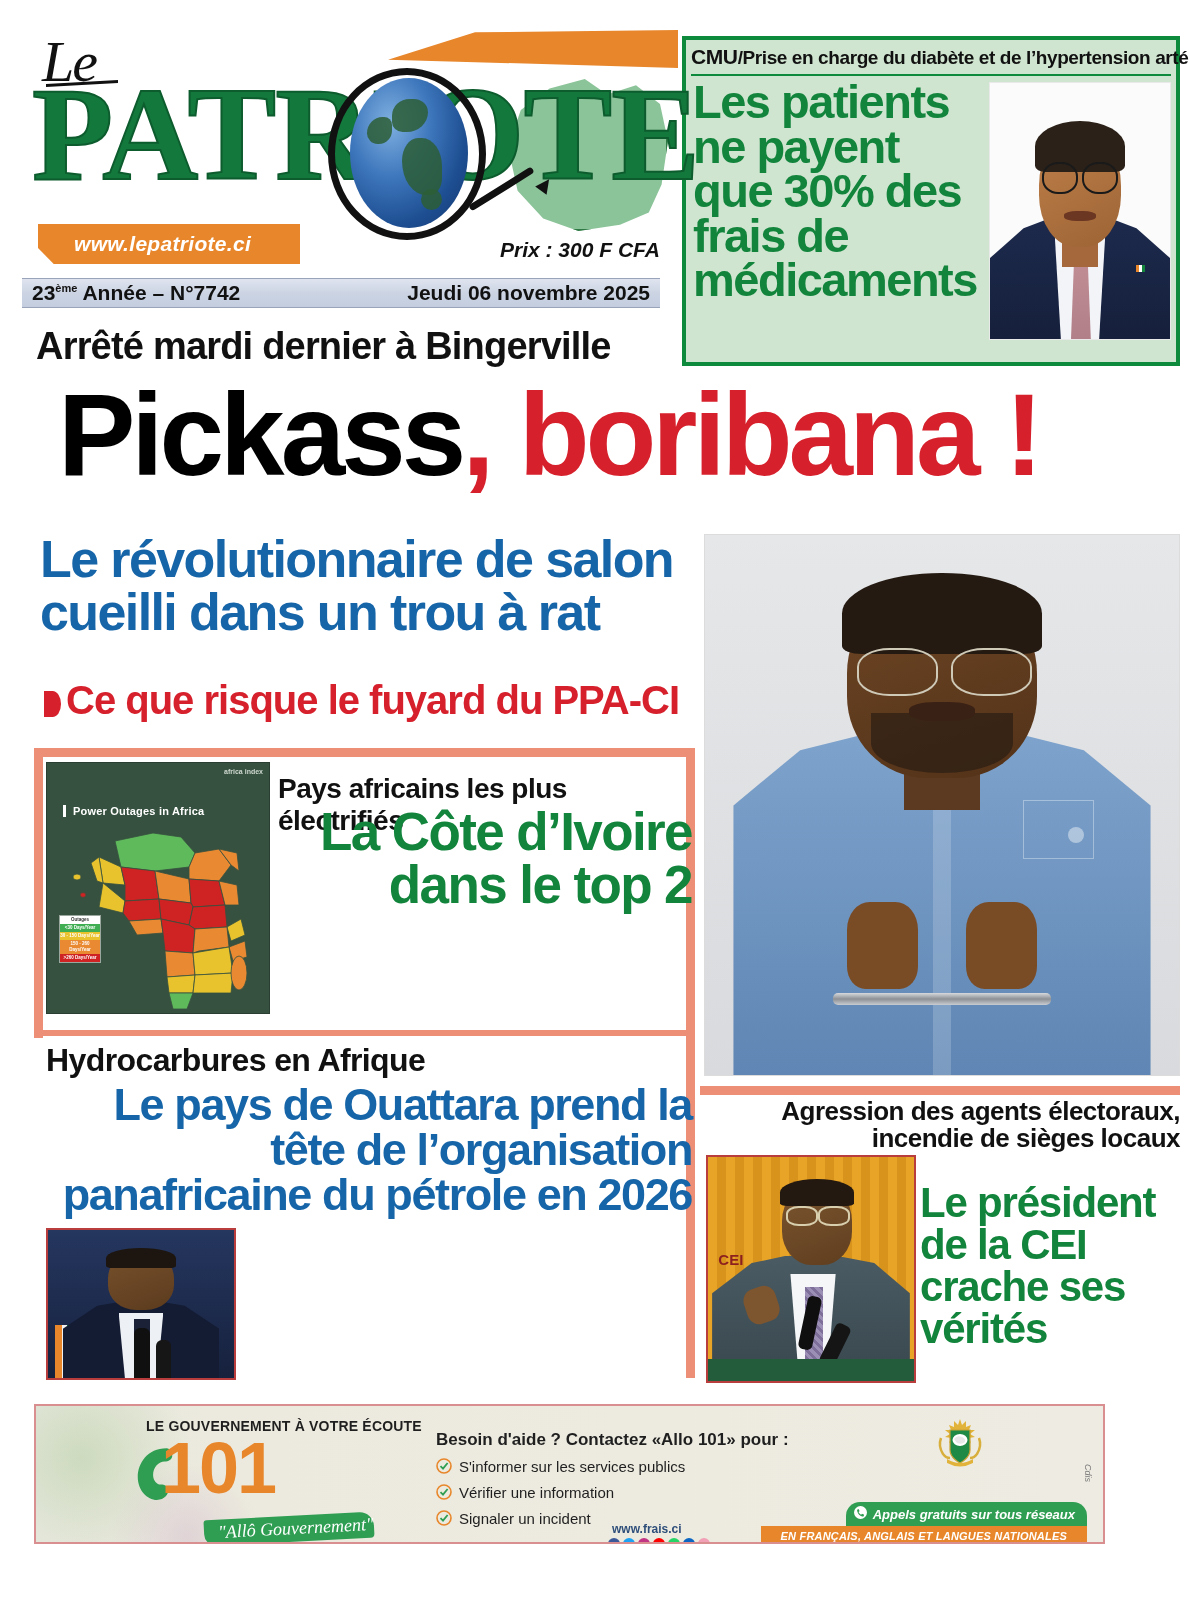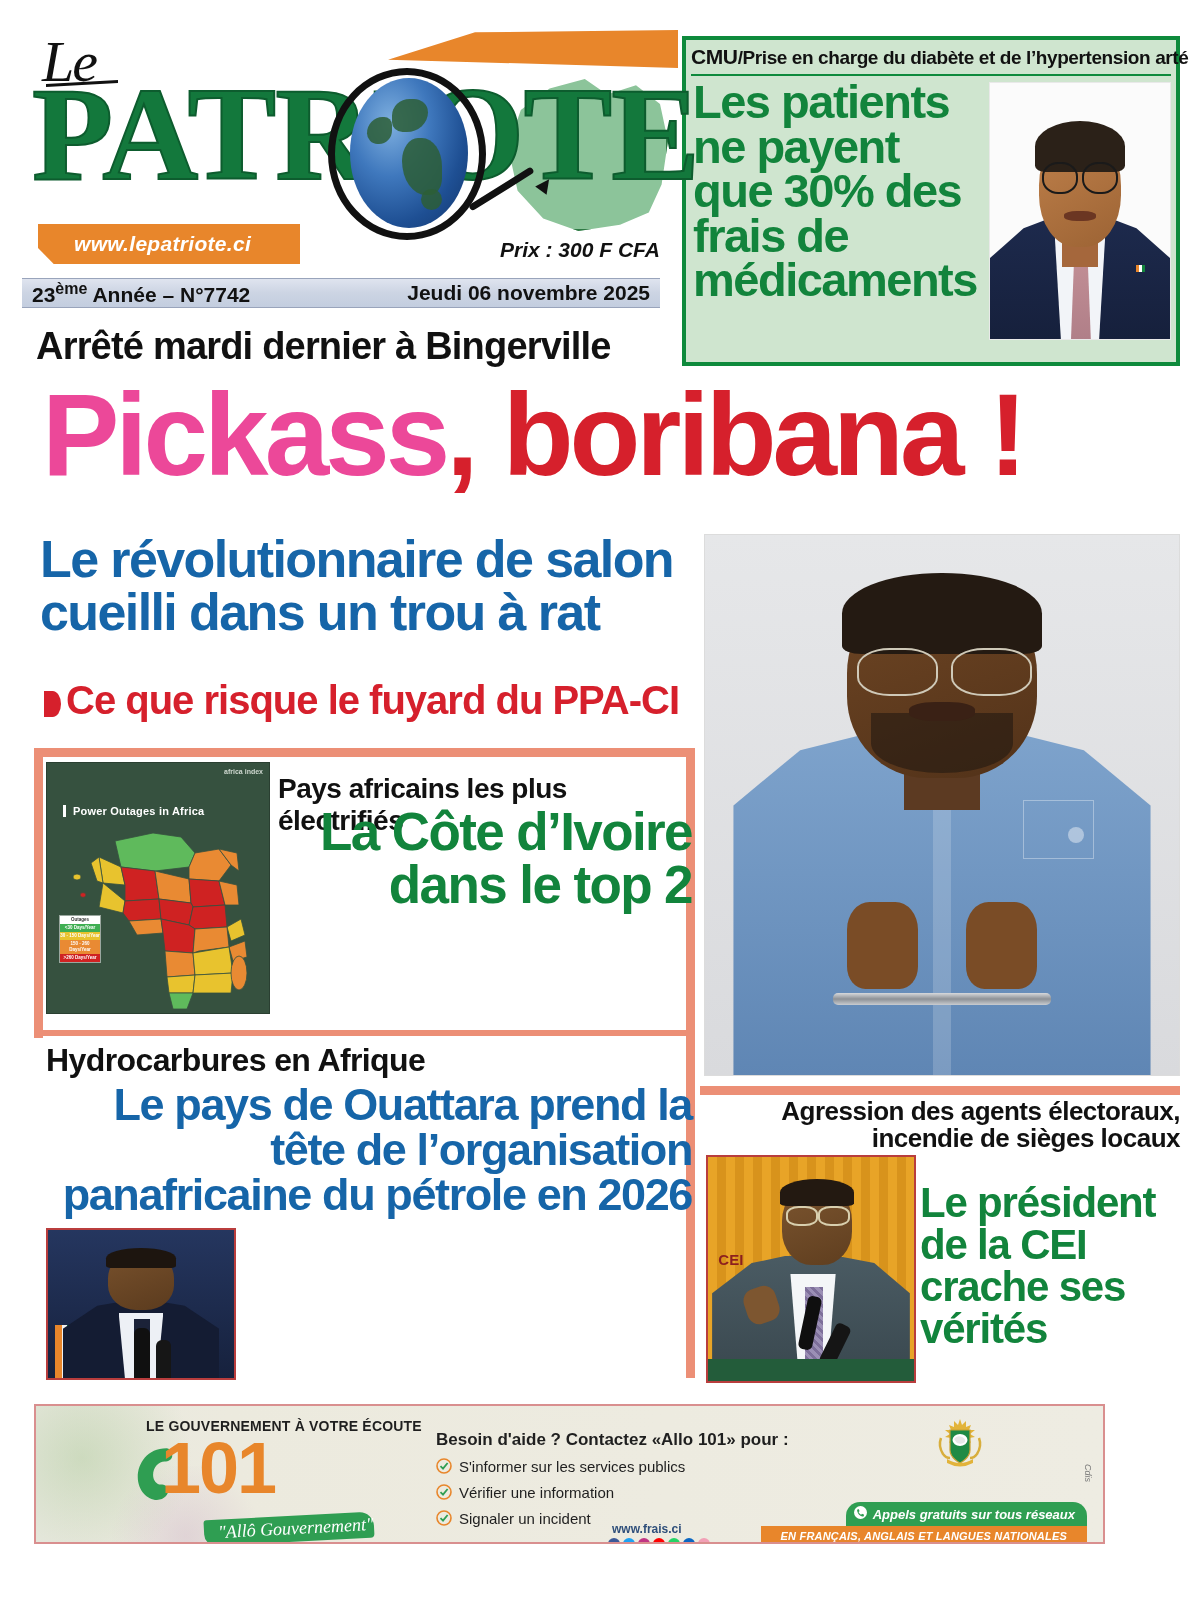--- a/index.html
+++ b/index.html
@@ -82,21 +82,21 @@
     font-size:21px; font-weight:bold; color:#111; font-style:italic;
   }
   .date-bar{
     position:absolute; left:22px; top:278px; width:638px; height:30px;
     background:linear-gradient(to bottom,#dfe4ef 0%,#ccd4e3 50%,#c3cddf 100%);
     border-top:1px solid #99a4bb; border-bottom:1px solid #99a4bb;
     display:flex; align-items:center; justify-content:space-between;
     padding:0 10px;
   }
   .date-bar span{ font-size:21px; font-weight:bold; color:#111; }
-  .date-bar sup{ font-size:16px;text-align:right; }
+  .date-bar sup{ font-size:11px;text-align:right; }
 
   
   .cmu-box{
     position:absolute; left:682px; top:36px; width:498px; height:330px;
     border:4px solid #0e8a3c; background:#cfe5cf; padding:5px;
   }
   .cmu-kicker{
     font-size:19px; font-weight:bold; color:#111; line-height:1.1;
     border-bottom:2px solid #0e8a3c; padding-bottom:5px; white-space:nowrap;
     letter-spacing:-.4px;
@@ -154,21 +154,21 @@
   
   .lead-kicker{
     position:absolute; left:36px; top:325px;
     font-size:38px; font-weight:bold; color:#111; letter-spacing:-.8px;
   }
   .lead-title{
     position:absolute; left:42px; top:382px; width:1110px;
     font-size:116px; font-weight:bold; line-height:.93; letter-spacing:-4px;
     white-space:nowrap;
   }
-  .lead-title .w1{ color:#ec4899; }
+  .lead-title .w1{ color:#000000;margin-left:16px; }
   .lead-title .comma{ color:#d6202c; }
   .lead-title .w2{ color:#d6202c; }
   .lead-sub{
     position:absolute; left:40px; top:533px; width:720px;
     font-size:52px; font-weight:bold; line-height:1.02; color:#1665a8;
     letter-spacing:-1.6px;
   }
   .lead-bullet{
     position:absolute; left:44px; top:678px;
     font-size:40px; font-weight:bold; color:#d6202c; letter-spacing:-1px;

